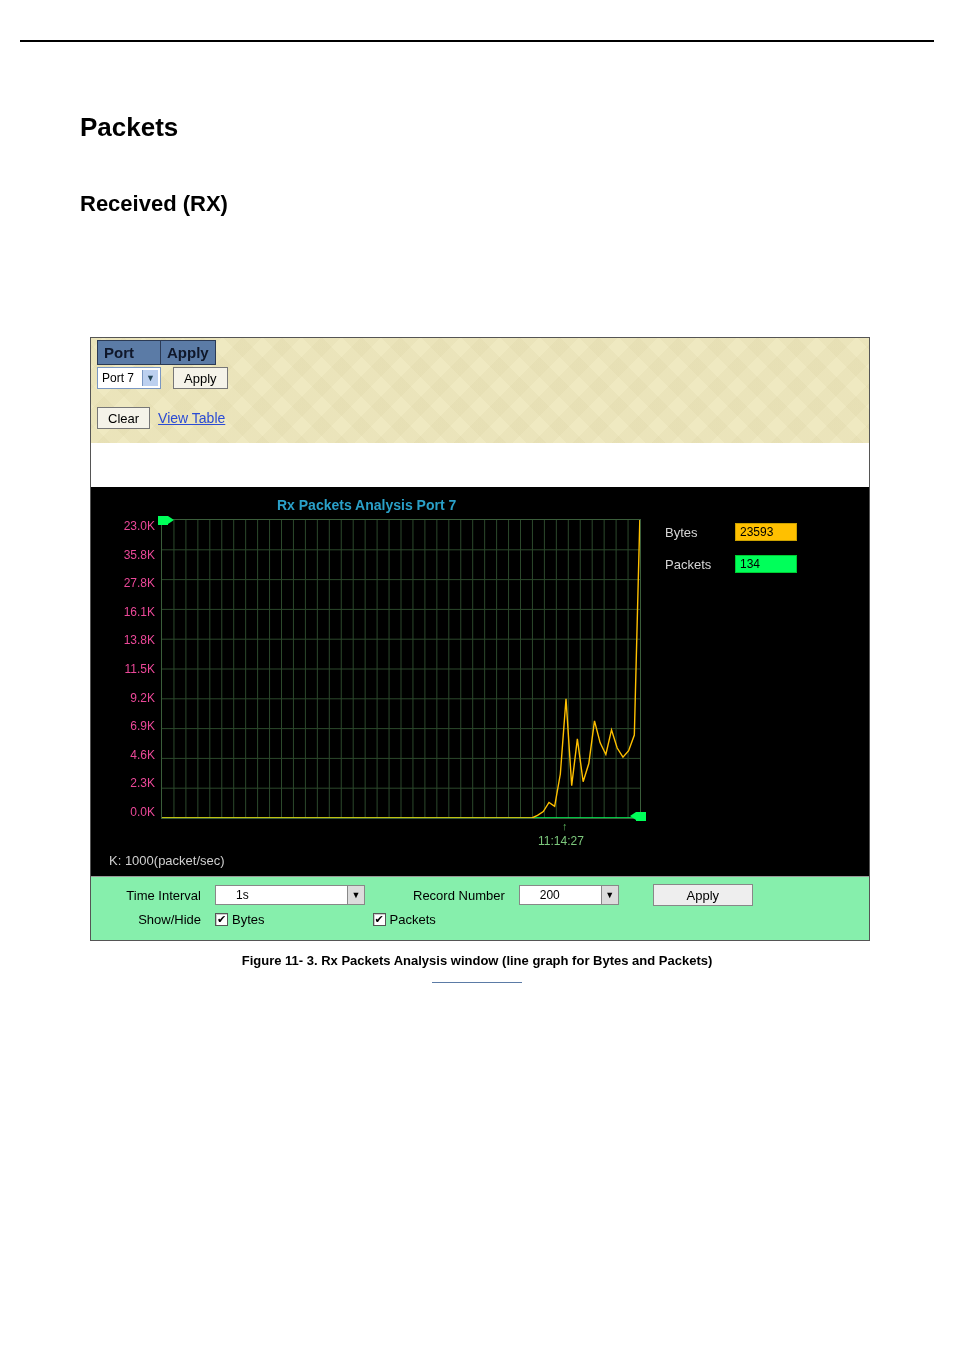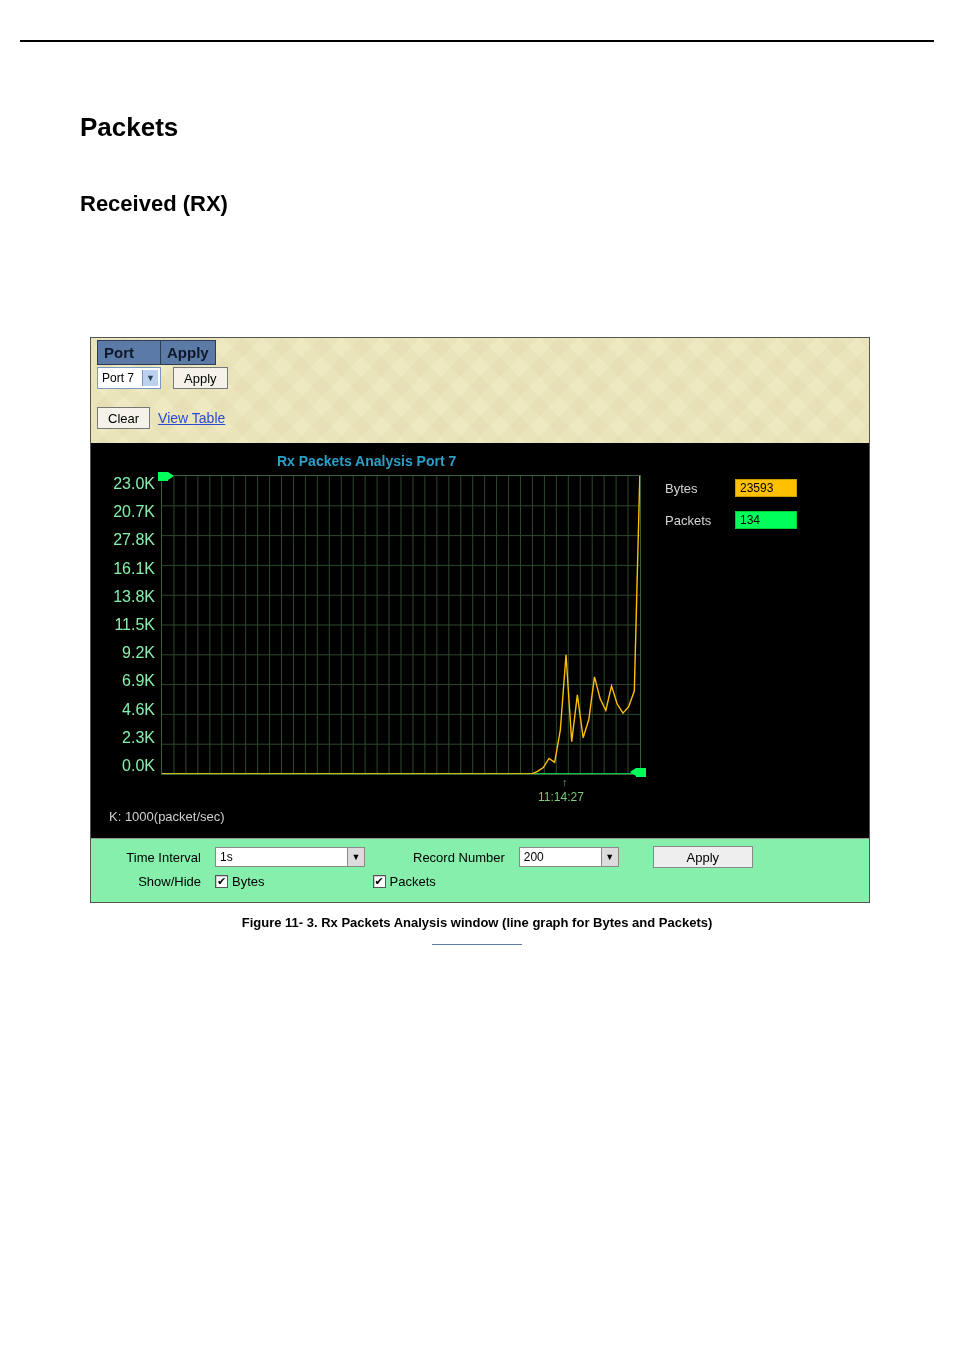--- a/index.html
+++ b/index.html
@@ -63,24 +63,24 @@
   .btn {
     display: inline-flex; align-items: center; justify-content: center;
     height: 22px; padding: 0 10px; background: #f5f3e9; border: 1px solid #777;
     font-size: 13px; cursor: pointer;
   }
   .clear-row { display: flex; align-items: center; gap: 8px; margin-top: 18px; }
   .link {
     color: #2b4bd4; text-decoration: underline; font-size: 14px; cursor: pointer;
   }
   
-  .graph-area { background: #000; padding: 10px 16px 14px 16px; position: relative; }
+  .graph-area { background: #000; padding: 10px 16px 8px 16px; position: relative; margin-top: 44px; }
   .graph-title { color: #2aa0c8; font-size: 14px; font-weight: bold; text-align: left; padding-left: 170px; margin-bottom: 6px; }
   .graph-body { display: flex; }
-  .yaxis { display: flex; flex-direction: column; justify-content: space-between; width: 54px; color: #86efac; font-size: 16px; height: 300px; text-align: right; padding-right: 6px; }
+  .yaxis { display: flex; flex-direction: column; justify-content: space-between; width: 54px; color: #ec4899; font-size: 12px; height: 300px; text-align: right; padding-right: 6px; }
   .plot { position: relative; width: 480px; height: 300px; border: 1px solid #3a5d3a; background: #000; }
   .time-marker {
     position: absolute; left: 400px; top: 300px; color: #5cb85c; font-size: 10px;
   }
   .time-marker .arrow { font-size: 11px; }
   .time-label { position: absolute; left: 376px; top: 314px; color: #7cc87c; font-size: 12px; }
   .handle-l, .handle-r {
     position:absolute; width:10px; height:9px; background:#00ff5a;
   }
   .handle-l::after {
@@ -110,21 +110,21 @@
   
   .bottom-ctl {
     background: #86efac; border-top: 1px solid #999;
     padding: 7px 10px 7px 10px; font-size: 13px;
   }
   .brow { display: flex; align-items: center; gap: 14px; margin-bottom: 6px; }
   .blabel { width: 100px; text-align: right; }
   .drop {
     display: inline-flex; align-items: center; justify-content: space-between;
     width: 150px; height: 20px; background: #fff; border: 1px solid #888;
-    font-size: 12px; padding-left: 4px; cursor: pointer;
+    font-size: 12px; padding-left: 20px; cursor: pointer;
   }
   .drop .dchev { width: 17px; height: 100%; background: #dcdcdc; border-left: 1px solid #888; display:inline-flex; align-items:center; justify-content:center; font-size:9px; }
   .cb { display: inline-flex; align-items: center; gap: 4px; font-size: 13px; }
   .cb .box {
     width: 13px; height: 13px; background: #fff; border: 1px solid #555; box-shadow: inset 1px 1px 0 #ccc;
     display:inline-flex; align-items:center; justify-content:center; font-size:11px; line-height:1;
   }
   .apply-btn {
     margin-left: 20px; width: 100px; height: 22px; background: #eee;
     border: 1px solid #888; font-size: 13px; cursor: pointer;
@@ -158,21 +158,21 @@
         <div class="btn">Clear</div>
         <span class="link">View Table</span>
       </div>
     </div>
 
     <div class="graph-area">
       <div class="graph-title">Rx Packets Analysis  Port 7</div>
       <div class="graph-body">
         <div class="yaxis">
           <span>23.0K</span>
-          <span>20.7K</span>
+          <span>35.8K</span>
           <span>27.8K</span>
           <span>16.1K</span>
           <span>13.8K</span>
           <span>11.5K</span>
           <span>9.2K</span>
           <span>6.9K</span>
           <span>4.6K</span>
           <span>2.3K</span>
           <span>0.0K</span>
         </div>

